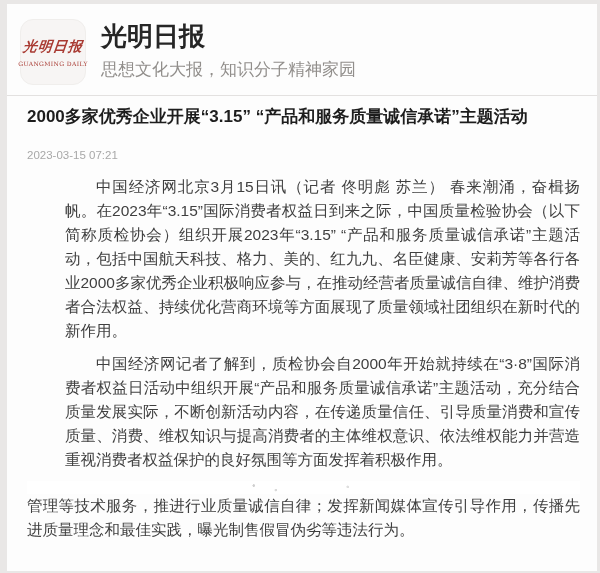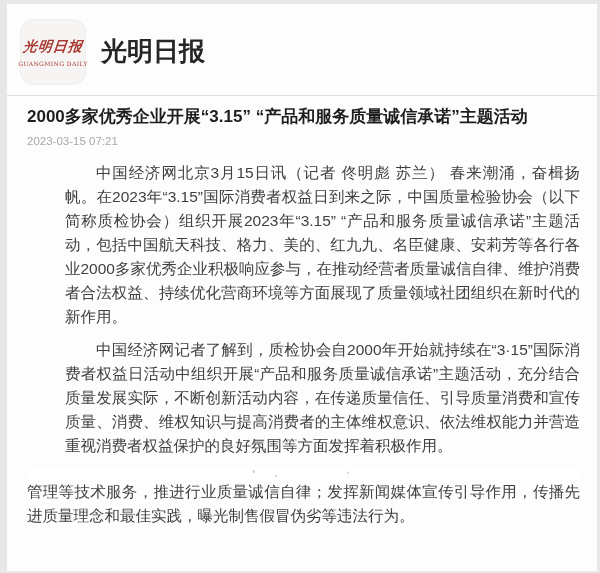--- a/index.html
+++ b/index.html
@@ -68,21 +68,21 @@
   }
   
   .article { padding: 10px 17px 0 20px; }
   .article-title {
     font-size: 17px;
     font-weight: bold;
     line-height: 1.3;
     color: #1d1d1d;
   }
   .article-meta {
-    margin-top: 7px;
+    margin-top: 21px;
     font-size: 11.5px;
     color: #a8a8a8;
     display: flex;
     gap: 12px;
   }
   .article-body { margin-top: 14px; }
   .para {
     margin: 0 0 9px;
     font-size: 15.5px;
     line-height: 24px;
@@ -104,29 +104,30 @@
 
 <div class="sheet">
 
   <div class="masthead">
     <div class="logo">
       <span class="logo-cal">光明日报</span>
       <span class="logo-cap">GUANGMING DAILY</span>
     </div>
     <div class="mast-text">
       <span class="mast-title">光明日报</span>
+      <span class="mast-sub">思想文化大报，知识分子精神家园</span>
     </div>
   </div>
 
   <div class="article">
     <div class="article-title">2000多家优秀企业开展“3.15” “产品和服务质量诚信承诺”主题活动</div>
     <div class="article-meta">
       <span>2023-03-15 07:21</span>
     </div>
     <div class="article-body">
       <p class="para indent">中国经济网北京3月15日讯（记者 佟明彪 苏兰） 春来潮涌，奋楫扬帆。在2023年“3.15”国际消费者权益日到来之际，中国质量检验协会（以下简称质检协会）组织开展2023年“3.15” “产品和服务质量诚信承诺”主题活动，包括中国航天科技、格力、美的、红九九、名臣健康、安莉芳等各行各业2000多家优秀企业积极响应参与，在推动经营者质量诚信自律、维护消费者合法权益、持续优化营商环境等方面展现了质量领域社团组织在新时代的新作用。</p>
-      <p class="para indent">中国经济网记者了解到，质检协会自2000年开始就持续在“3·15”国际消费者权益日活动中组织开展“产品和服务质量诚信承诺”主题活动，充分结合质量发展实际，不断创新活动内容，在传递质量信任、引导质量消费和宣传质量、消费、维权知识与提高消费者的主体维权意识、依法维权能力并营造重视消费者权益保护的良好氛围等方面发挥着积极作用。</p>
+      <p class="para indent">中国经济网记者了解到，质检协会自2000年开始就持续在“3·8”国际消费者权益日活动中组织开展“产品和服务质量诚信承诺”主题活动，充分结合质量发展实际，不断创新活动内容，在传递质量信任、引导质量消费和宣传质量、消费、维权知识与提高消费者的主体维权意识、依法维权能力并营造重视消费者权益保护的良好氛围等方面发挥着积极作用。</p>
       <div class="seam"></div>
       <p class="para">管理等技术服务，推进行业质量诚信自律；发挥新闻媒体宣传引导作用，传播先进质量理念和最佳实践，曝光制售假冒伪劣等违法行为。</p>
     </div>
   </div>
 
 </div>
 
 </body></html>

